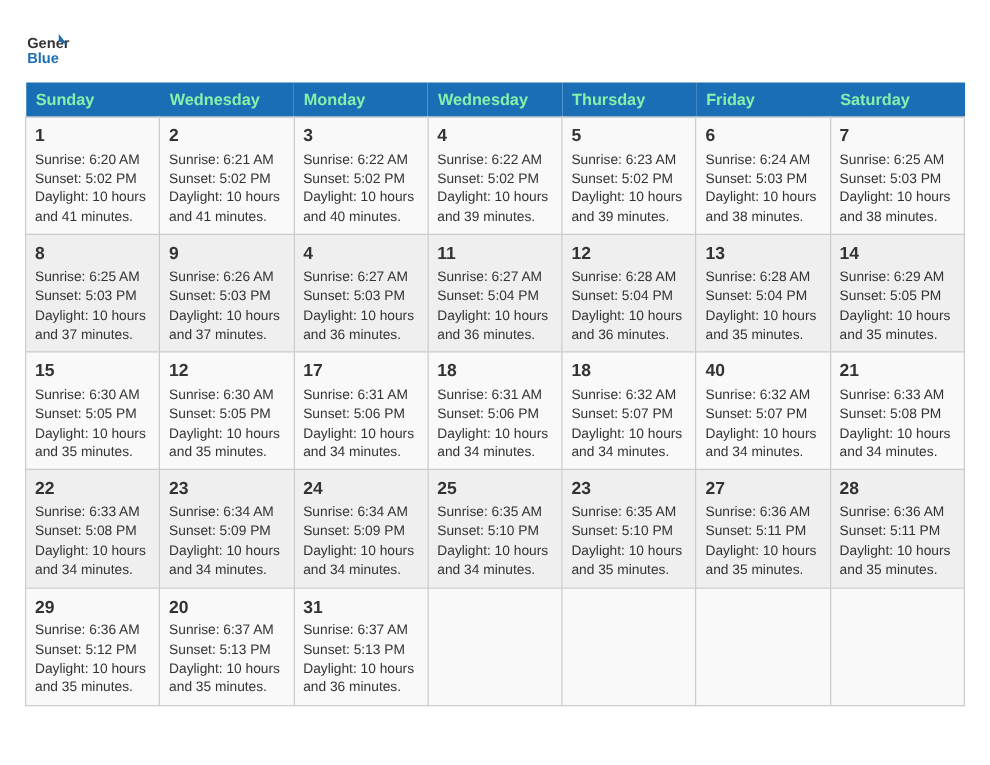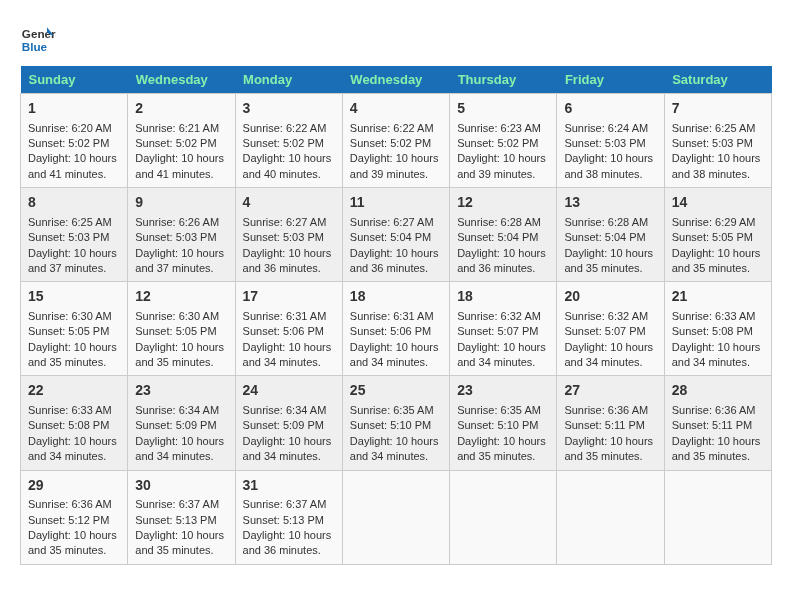--- a/index.html
+++ b/index.html
@@ -122,35 +122,35 @@
         <td><span class="day-number">12</span>Sunrise: 6:28 AM<br>Sunset: 5:04 PM<br>Daylight: 10 hours<br>and 36 minutes.</td>
         <td><span class="day-number">13</span>Sunrise: 6:28 AM<br>Sunset: 5:04 PM<br>Daylight: 10 hours<br>and 35 minutes.</td>
         <td><span class="day-number">14</span>Sunrise: 6:29 AM<br>Sunset: 5:05 PM<br>Daylight: 10 hours<br>and 35 minutes.</td>
       </tr>
       <tr>
         <td><span class="day-number">15</span>Sunrise: 6:30 AM<br>Sunset: 5:05 PM<br>Daylight: 10 hours<br>and 35 minutes.</td>
         <td><span class="day-number">12</span>Sunrise: 6:30 AM<br>Sunset: 5:05 PM<br>Daylight: 10 hours<br>and 35 minutes.</td>
         <td><span class="day-number">17</span>Sunrise: 6:31 AM<br>Sunset: 5:06 PM<br>Daylight: 10 hours<br>and 34 minutes.</td>
         <td><span class="day-number">18</span>Sunrise: 6:31 AM<br>Sunset: 5:06 PM<br>Daylight: 10 hours<br>and 34 minutes.</td>
         <td><span class="day-number">18</span>Sunrise: 6:32 AM<br>Sunset: 5:07 PM<br>Daylight: 10 hours<br>and 34 minutes.</td>
-        <td><span class="day-number">20</span>Sunrise: 6:32 AM<br>Sunset: 5:07 PM<br>Daylight: 10 hours<br>and 34 minutes.</td>
+        <td><span class="day-number">40</span>Sunrise: 6:32 AM<br>Sunset: 5:07 PM<br>Daylight: 10 hours<br>and 34 minutes.</td>
         <td><span class="day-number">21</span>Sunrise: 6:33 AM<br>Sunset: 5:08 PM<br>Daylight: 10 hours<br>and 34 minutes.</td>
       </tr>
       <tr>
         <td><span class="day-number">22</span>Sunrise: 6:33 AM<br>Sunset: 5:08 PM<br>Daylight: 10 hours<br>and 34 minutes.</td>
         <td><span class="day-number">23</span>Sunrise: 6:34 AM<br>Sunset: 5:09 PM<br>Daylight: 10 hours<br>and 34 minutes.</td>
         <td><span class="day-number">24</span>Sunrise: 6:34 AM<br>Sunset: 5:09 PM<br>Daylight: 10 hours<br>and 34 minutes.</td>
         <td><span class="day-number">25</span>Sunrise: 6:35 AM<br>Sunset: 5:10 PM<br>Daylight: 10 hours<br>and 34 minutes.</td>
         <td><span class="day-number">23</span>Sunrise: 6:35 AM<br>Sunset: 5:10 PM<br>Daylight: 10 hours<br>and 35 minutes.</td>
         <td><span class="day-number">27</span>Sunrise: 6:36 AM<br>Sunset: 5:11 PM<br>Daylight: 10 hours<br>and 35 minutes.</td>
         <td><span class="day-number">28</span>Sunrise: 6:36 AM<br>Sunset: 5:11 PM<br>Daylight: 10 hours<br>and 35 minutes.</td>
       </tr>
       <tr>
         <td><span class="day-number">29</span>Sunrise: 6:36 AM<br>Sunset: 5:12 PM<br>Daylight: 10 hours<br>and 35 minutes.</td>
-        <td><span class="day-number">30</span>Sunrise: 6:37 AM<br>Sunset: 5:13 PM<br>Daylight: 10 hours<br>and 35 minutes.</td>
+        <td><span class="day-number">20</span>Sunrise: 6:37 AM<br>Sunset: 5:13 PM<br>Daylight: 10 hours<br>and 35 minutes.</td>
         <td><span class="day-number">31</span>Sunrise: 6:37 AM<br>Sunset: 5:13 PM<br>Daylight: 10 hours<br>and 36 minutes.</td>
         <td class="empty"></td>
         <td class="empty"></td>
         <td class="empty"></td>
         <td class="empty"></td>
       </tr>
     </tbody>
 </table>
 
 </body></html>

